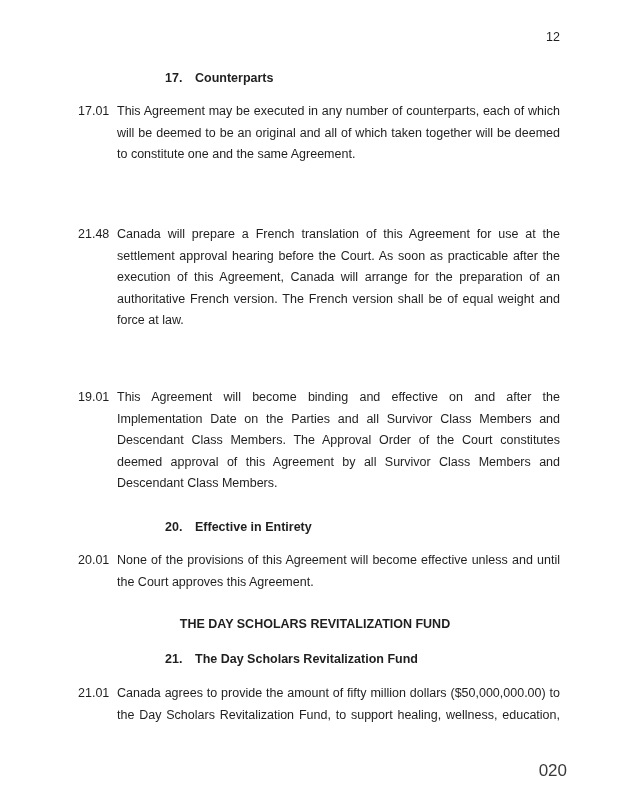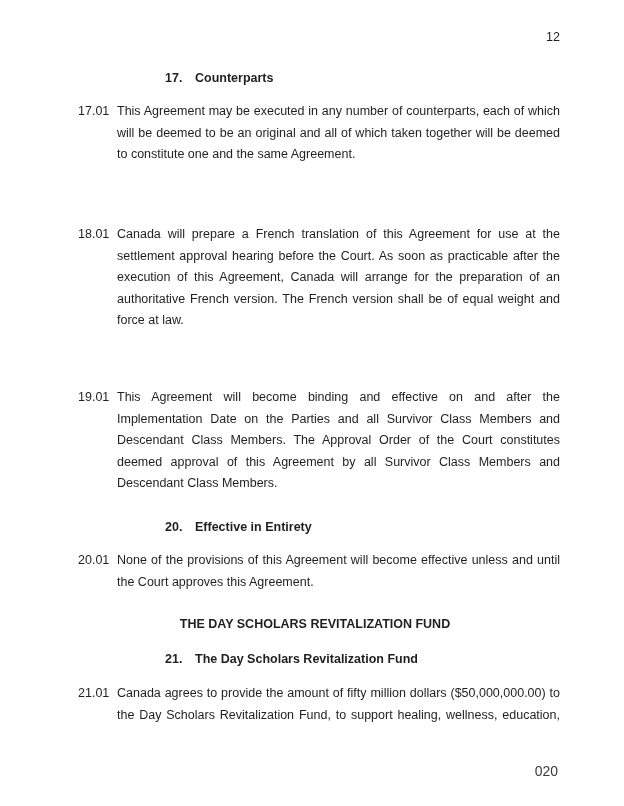--- a/index.html
+++ b/index.html
@@ -56,22 +56,22 @@
     text-align: justify;
     text-align-last: justify;
   }
   .clause .line.last {
     text-align: right;
     text-align-last: left;
   }
   .footer-number {
     position: absolute;
     top: 765px;
-    right: 66px;
-    font-size: 14px;
+    right: 57px;
+    font-size: 17px;
     line-height: 12px;
     color: #3a3a3a;
   }
 </style>
 </head>
 <body>
 
 <div class="page">
 
   <div class="page-number">12</div>
@@ -84,21 +84,21 @@
     <span class="cnum">17.01</span>
     <div class="lines">
       <div class="line">This Agreement may be executed in any number of counterparts, each of which</div>
       <div class="line">will be deemed to be an original and all of which taken together will be deemed</div>
       <div class="line last">to constitute one and the same Agreement.</div>
     </div>
   </div>
 
 
   <div class="clause" style="top:224px">
-    <span class="cnum">18.01</span>
+    <span class="cnum">21.48</span>
     <div class="lines">
       <div class="line">Canada will prepare a French translation of this Agreement for use at the</div>
       <div class="line">settlement approval hearing before the Court. As soon as practicable after the</div>
       <div class="line">execution of this Agreement, Canada will arrange for the preparation of an</div>
       <div class="line">authoritative French version. The French version shall be of equal weight and</div>
       <div class="line last">force at law.</div>
     </div>
   </div>
 
 

